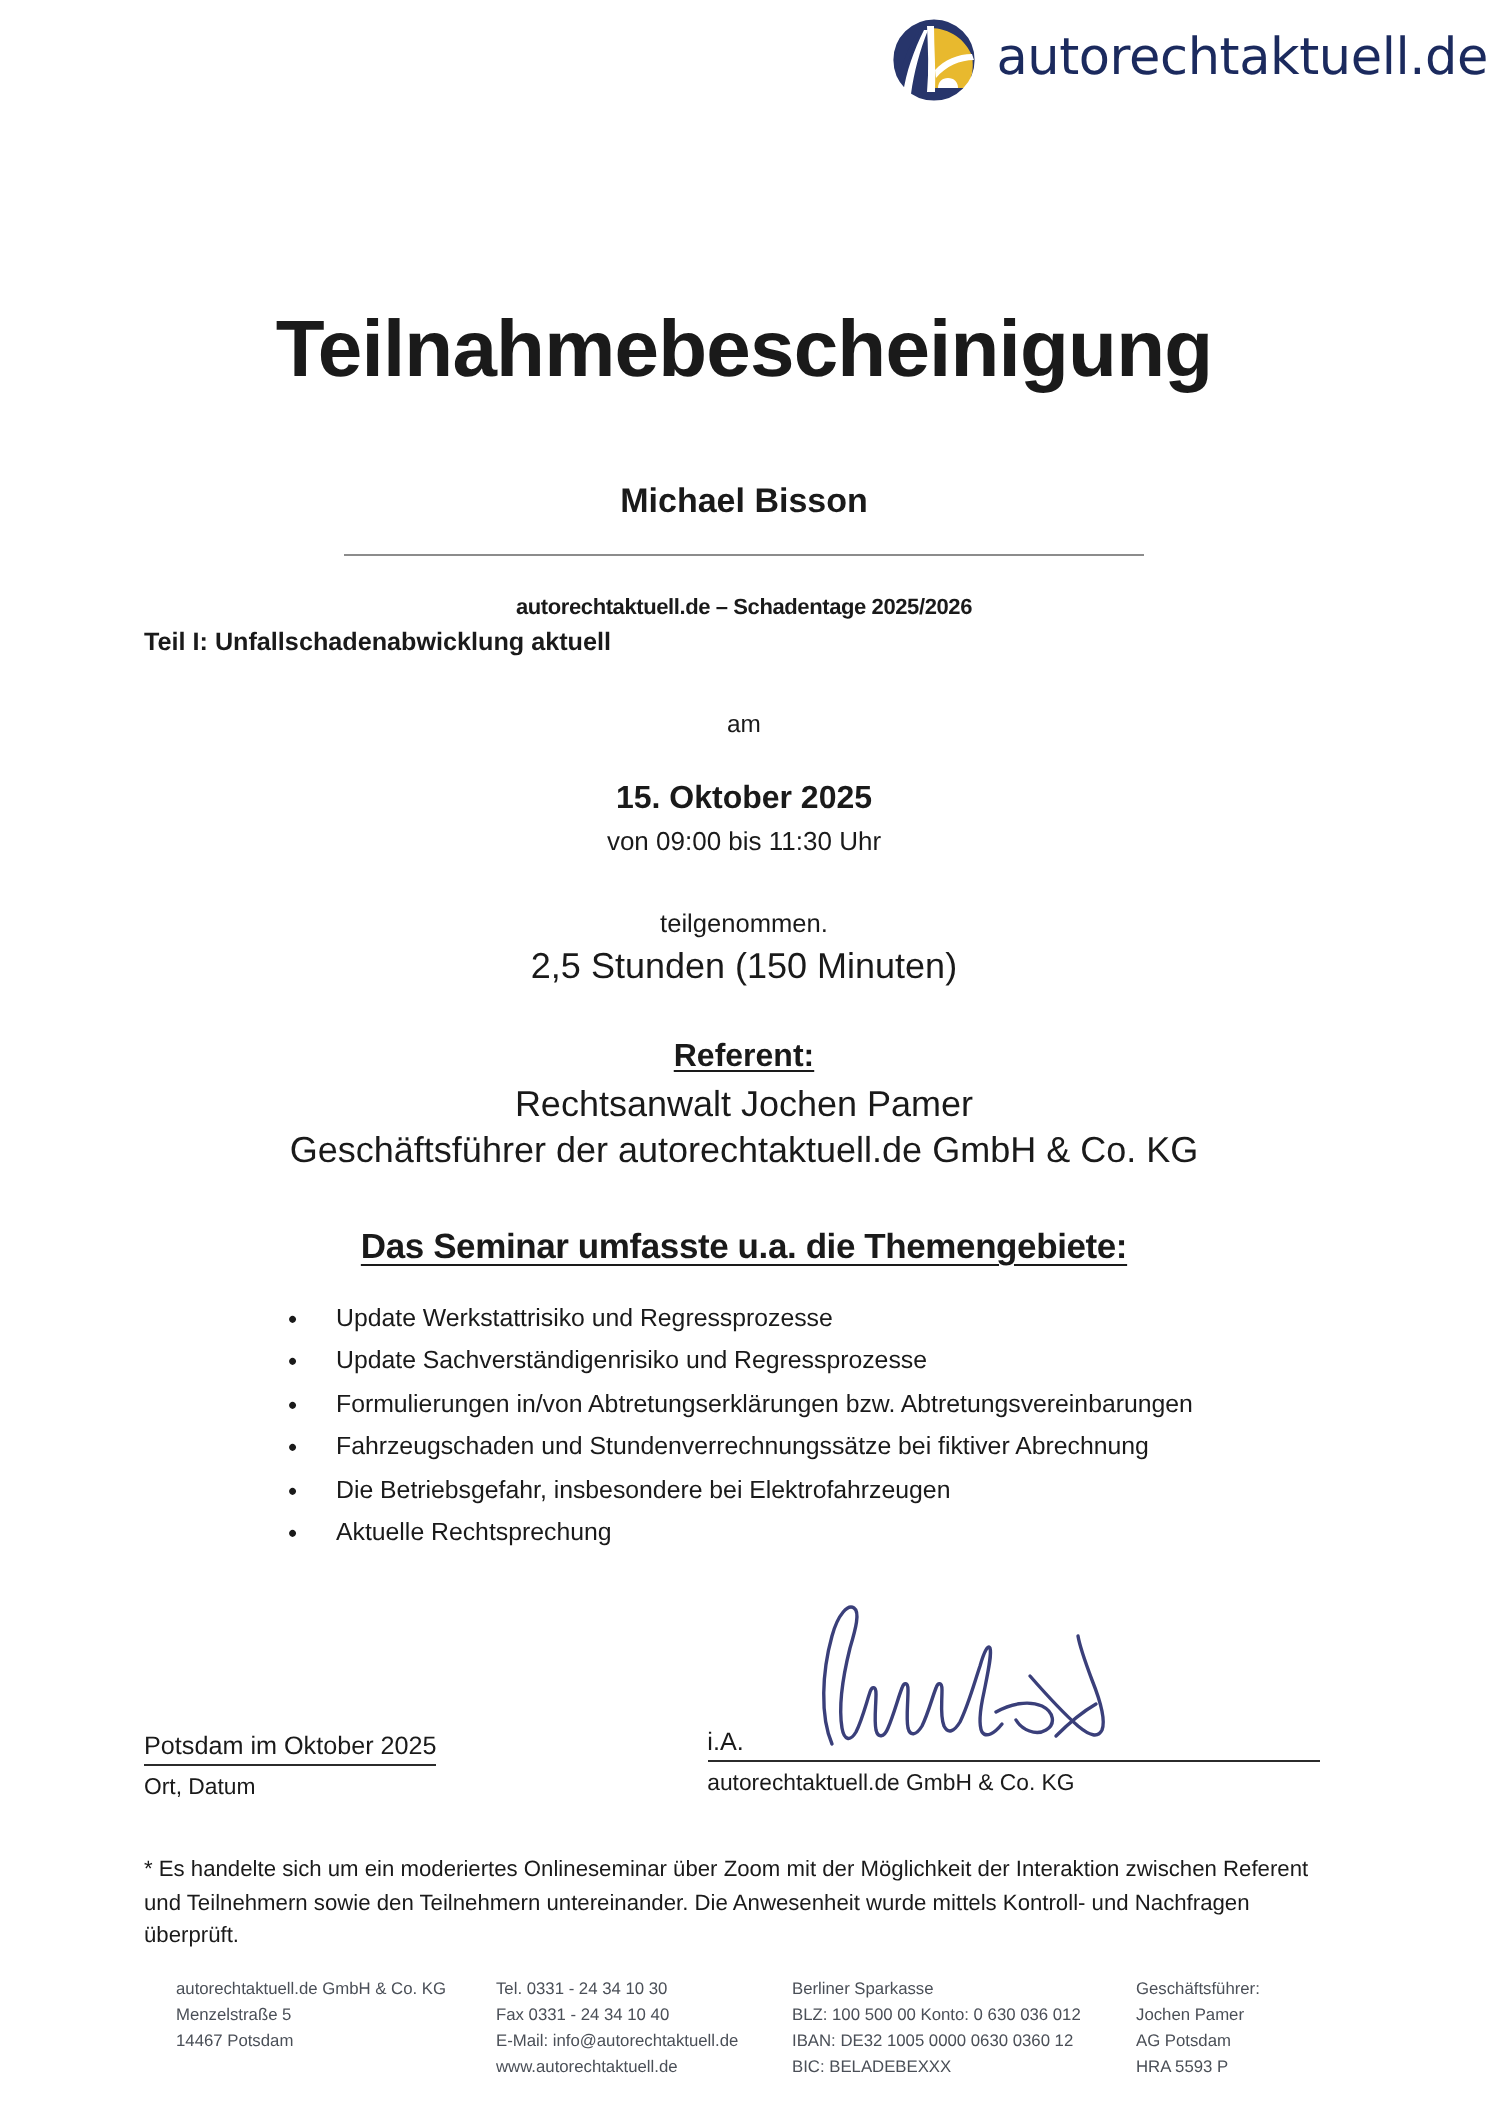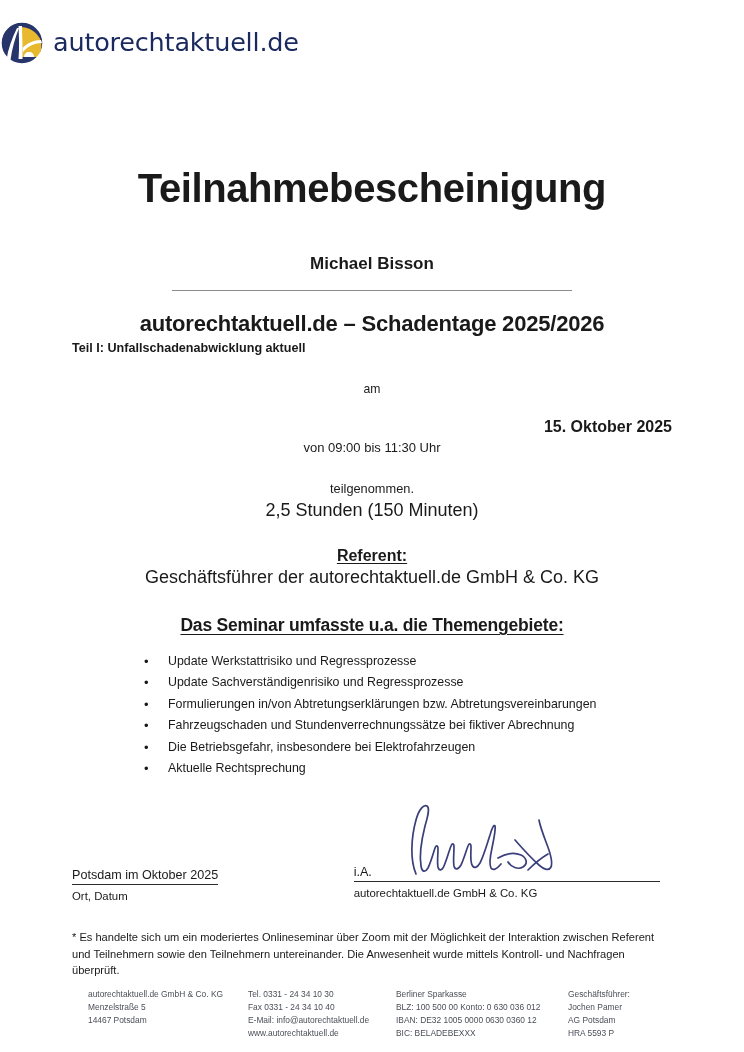--- a/index.html
+++ b/index.html
@@ -11,23 +11,23 @@
     width: 744px;
     height: 1052px;
     font-family: "Liberation Sans", sans-serif;
     color: #1a1a1a;
     position: relative;
     overflow: hidden;
   }
 
   
   .header {
-    padding-top: 21px;
+    padding-top: 8px;
     display: flex;
-    justify-content: flex-start;
+    justify-content: flex-end;
     align-items: center;
   }
   .logo-lockup {
     display: flex;
     align-items: center;
     gap: 9px;
   }
   .logo-mark {
     width: 44px;
     height: 44px;
@@ -73,40 +73,40 @@
   }
 
   .lead-line {
     text-align: center;
     font-size: 12.2px;
     margin-top: 22px;
   }
 
   .seminar-title {
     text-align: center;
-    font-size: 22px;
+    font-size: 11px;
     font-weight: bold;
     margin-top: 20px;
     letter-spacing: -0.2px;
   }
   .seminar-subtitle {
     text-align: left;
     font-size: 12.6px;
     font-weight: bold;
     margin-top: 4px;
   }
 
   .am-line {
     text-align: center;
     font-size: 12.2px;
     margin-top: 27px;
   }
 
   .date-line {
-    text-align: right;
+    text-align: center;
     font-size: 16px;
     font-weight: bold;
     margin-top: 22px;
   }
   .time-line {
     text-align: center;
     font-size: 13px;
     margin-top: 4px;
   }
 
@@ -279,20 +279,21 @@
   <div class="am-line">am</div>
 
   <div class="date-line">15. Oktober 2025</div>
   <div class="time-line">von 09:00 bis 11:30 Uhr</div>
 
   <div class="attended-line">teilgenommen.</div>
 
   <div class="section-body">2,5 Stunden (150 Minuten)</div>
 
   <div class="section-head">Referent:</div>
+  <div class="section-body">Rechtsanwalt Jochen Pamer</div>
   <div class="section-body tight">Geschäftsführer der autorechtaktuell.de GmbH &amp; Co. KG</div>
 
   <div class="topics-head">Das Seminar umfasste u.a. die Themengebiete:</div>
 
   <ul class="topics">
     <li>Update Werkstattrisiko und Regressprozesse</li>
     <li>Update Sachverständigenrisiko und Regressprozesse</li>
     <li>Formulierungen in/von Abtretungserklärungen bzw. Abtretungsvereinbarungen</li>
     <li>Fahrzeugschaden und Stundenverrechnungssätze bei fiktiver Abrechnung</li>
     <li>Die Betriebsgefahr, insbesondere bei Elektrofahrzeugen</li>

